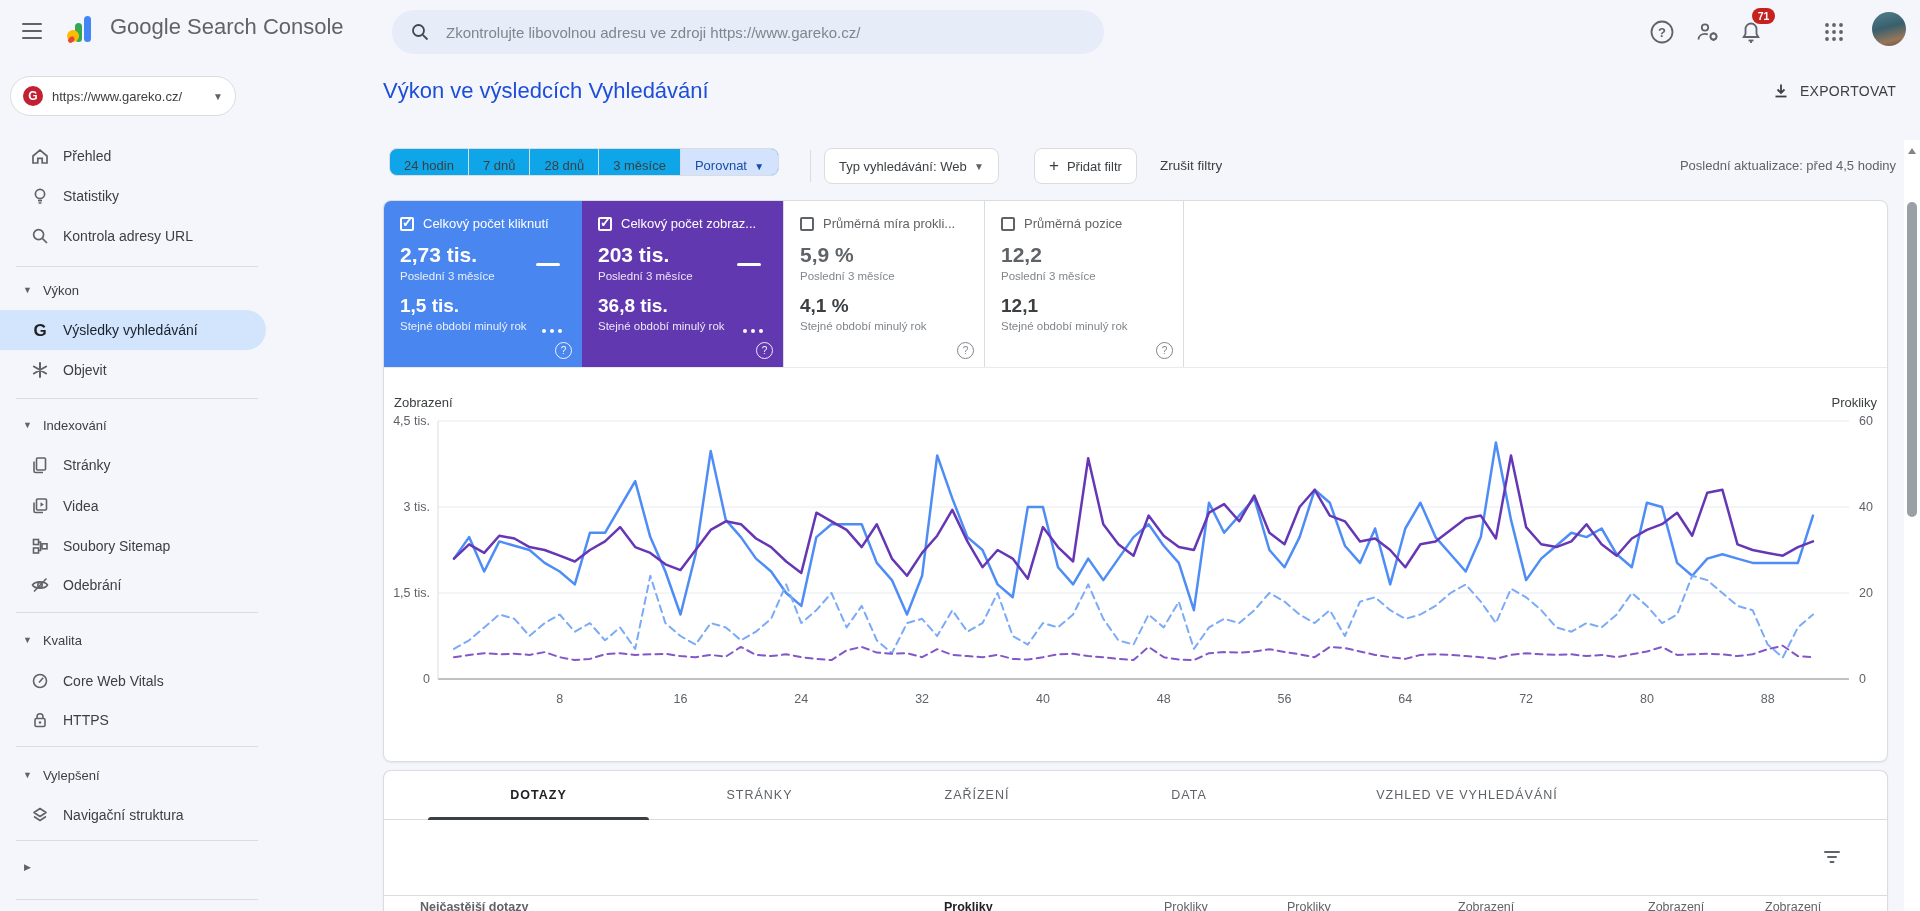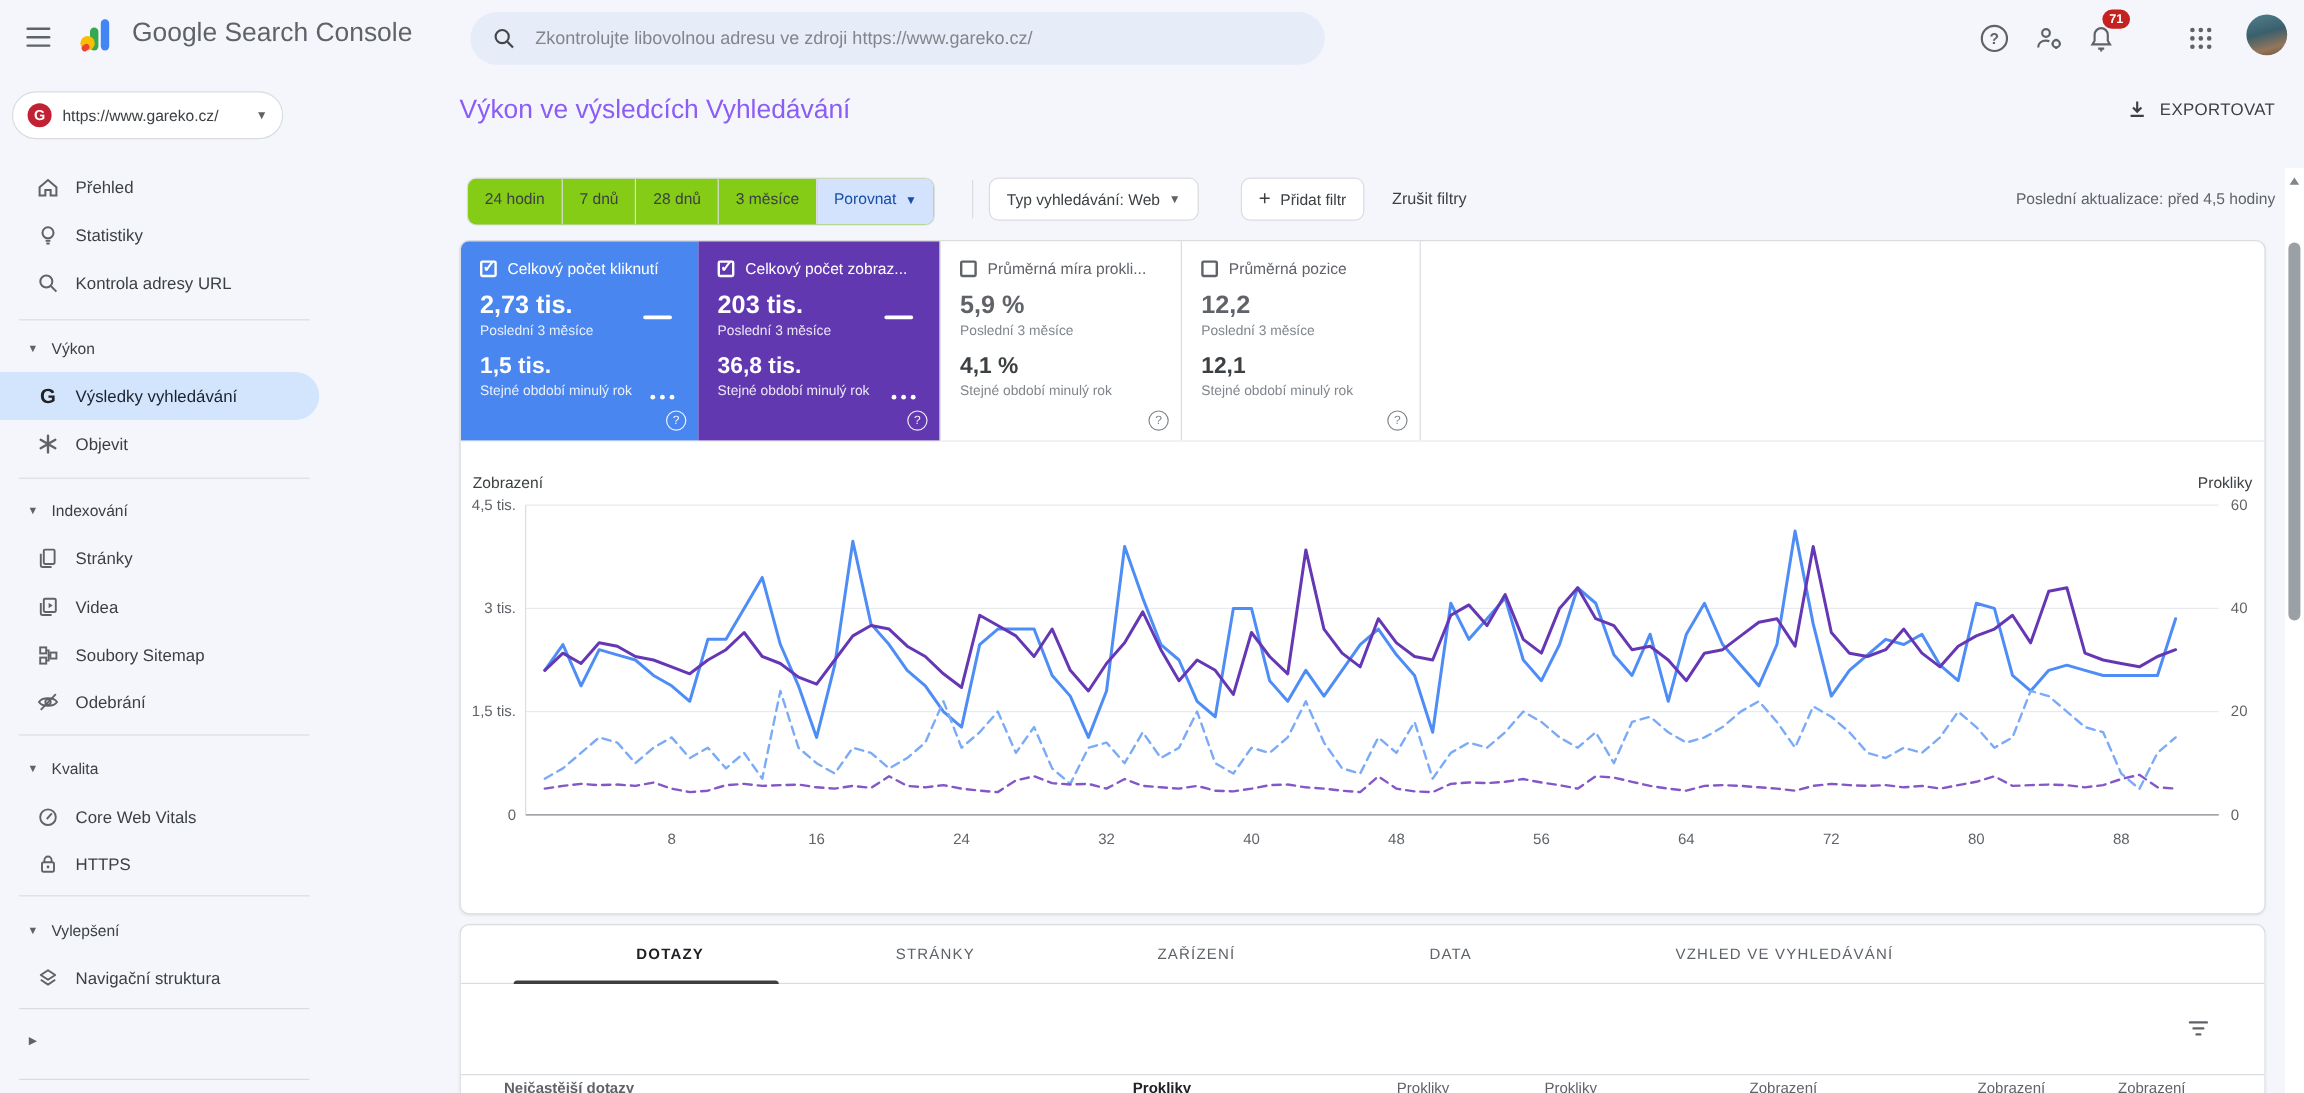--- a/index.html
+++ b/index.html
@@ -41,26 +41,26 @@
   .side-item.sel{background:#d3e4fd;border-radius:0 25px 25px 0;}
   .side-item.sel .lbl{color:#19212b;}
   .side-head{left:0;width:266px;height:36px;display:flex;align-items:center;cursor:pointer;}
   .side-head .tri{margin-left:23px;font-size:9px;color:#5f6368;}
   .side-head .lbl{margin-left:11px;font-size:13px;color:#3c4043;}
   .side-div{left:16px;width:242px;height:0;border-top:1px solid #dadce0;}
   .side-collapsed{left:0;width:266px;display:flex;cursor:pointer;}
   .side-collapsed .tri{margin-left:24px;font-size:9px;color:#5f6368;margin-top:14px;}
   .side-collapsed .lbl{margin-left:13px;font-size:14px;color:#3c4043;line-height:19px;width:200px;}
   
-  .page-title{left:383px;top:78px;font-size:22px;color:#8b5cf6;}
+  .page-title{left:383px;top:78px;font-size:22px;color:#1d4ed8;}
   .export{top:82px;right:24px;display:flex;align-items:center;cursor:pointer;color:#3c4043;}
   .export .lbl{font-size:14px;font-weight:500;letter-spacing:.3px;margin-left:10px;}
   
-  .seg{left:389px;top:148px;height:40px;display:flex;border:1px solid #dadce0;border-radius:8px;
-    overflow:hidden;background:#84cc16;box-sizing:border-box;}
+  .seg{left:389px;top:148px;height:28px;display:flex;border:1px solid #dadce0;border-radius:8px;
+    overflow:hidden;background:#0ea5e9;box-sizing:border-box;}
   .seg .s{padding:0 14px;line-height:34px;font-size:13px;color:#3c4043;border-right:1px solid #dadce0;
     cursor:pointer;white-space:nowrap;}
   .seg .s:last-child{border-right:none;}
   .seg .s.on{background:#d3e3fd;color:#174ea6;}
   .vsep{left:810px;top:150px;width:0;height:32px;border-left:1px solid #dadce0;}
   .chip{top:148px;height:36px;border:1px solid #dadce0;border-radius:8px;background:#fff;display:flex;
     align-items:center;padding:0 14px;box-sizing:border-box;font-size:13px;color:#3c4043;cursor:pointer;white-space:nowrap;}
   .link{top:158px;font-size:13.5px;color:#404040;cursor:pointer;}
   .status{top:158px;right:24px;font-size:13px;color:#5f6368;}
   
@@ -87,21 +87,21 @@
   .mark-dots{position:absolute;right:20px;top:128px;display:flex;}
   .mark-dots i{width:4px;height:4px;background:#fff;border-radius:50%;margin-left:4px;}
   .help{position:absolute;right:10px;bottom:8px;width:15px;height:15px;border-radius:50%;
     font-size:10px;text-align:center;line-height:15px;}
   .tile.colored .help{border:1.4px solid rgba(255,255,255,.9);color:rgba(255,255,255,.95);}
   .tile.plain .help{border:1.4px solid #80868b;color:#80868b;}
   .tick{font-size:12.5px;fill:#5f6368;}
   .axis-title{font-size:13px;fill:#3c4043;}
   
   .card2{left:383px;top:770px;width:1503px;height:230px;overflow:hidden;border-bottom:none;}
-  .tabs{position:relative;height:49px;border-bottom:1px solid #dadce0;box-sizing:border-box;padding-left:64px;display:flex;}
+  .tabs{position:relative;height:49px;border-bottom:1px solid #dadce0;box-sizing:border-box;padding-left:44px;display:flex;}
   .tab{height:48px;line-height:48px;text-align:center;font-size:12.5px;letter-spacing:1px;color:#5f6368;cursor:pointer;}
   .tab.active{color:#202124;font-weight:bold;}
   .inkbar{position:absolute;left:44px;top:46px;width:221px;height:3px;background:#3c4043;border-radius:3px 3px 0 0;}
   .tbl-toolbar{position:relative;height:75px;border-bottom:1px solid #dadce0;}
   .filter-ico{position:absolute;right:44px;top:26px;cursor:pointer;}
   .tbl-head{position:relative;height:60px;}
   .tbl-head span{position:absolute;top:4px;font-size:12.5px;color:#5f6368;white-space:nowrap;}
   .tbl-head .b{color:#202124;font-weight:bold;}
   
   .scroll-gutter{right:0;top:140px;width:16px;height:771px;background:#fff;}

